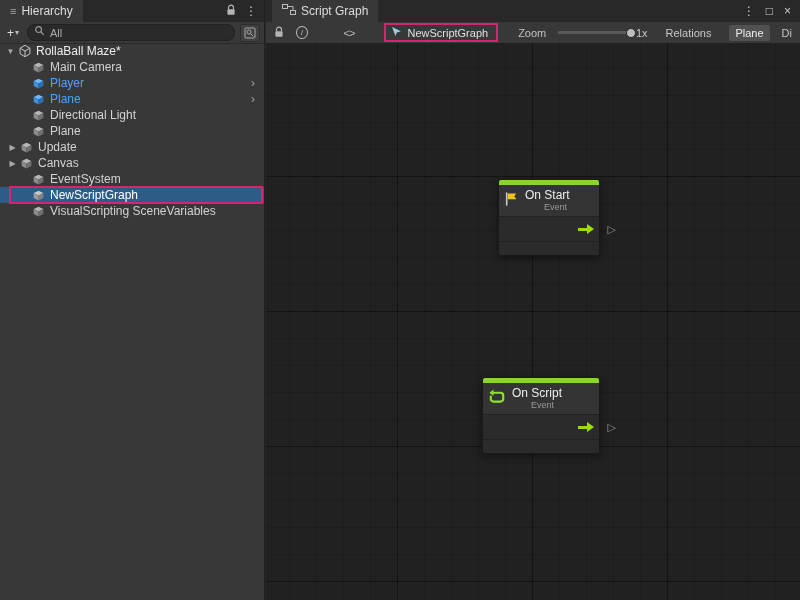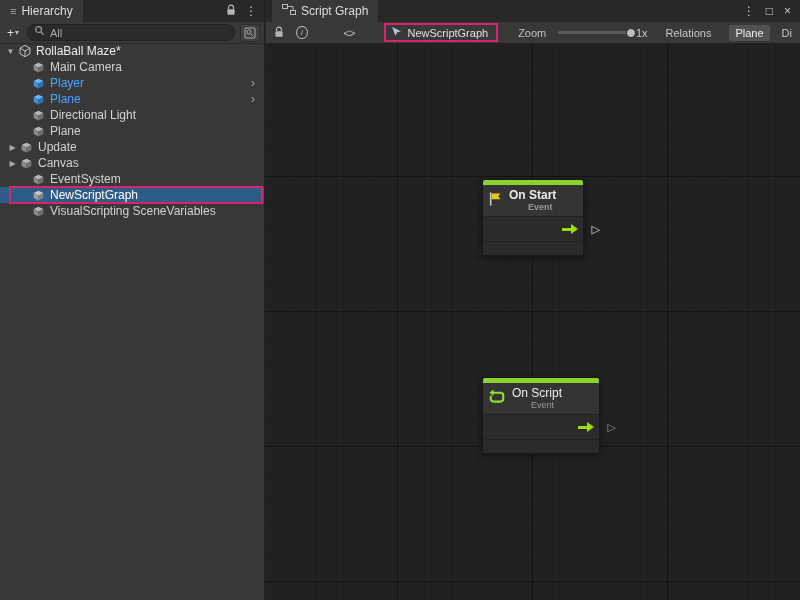--- a/index.html
+++ b/index.html
@@ -295,21 +295,21 @@
         <div class="slider-knob"></div>
       </div>
       <span style="margin-left:-4px;">1x</span>
       <span class="tb-btn" style="margin-left:auto;">Relations</span>
       <span class="tb-btn active">Plane</span>
       <span class="dim-clip">Di</span>
     </div>
 
     <div class="graph-canvas">
 
-      <div class="node" style="left:216px;top:136px;width:100px;font-weight:bold;">
+      <div class="node" style="left:232px;top:136px;width:100px;">
         <div class="node-strip"></div>
         <div class="node-header">
           <span>
             <svg width="15" height="16" viewBox="0 0 16 16">
                 <rect x="2" y="1" width="1.7" height="14" fill="#c9c9c9"></rect>
                 <path d="M4 2 h9.2 l-2.3 3.1 L13.2 8.3 H4 Z" fill="#f0c419"></path>
               </svg>
           </span>
           <div>
             <div class="node-title">On Start</div>

